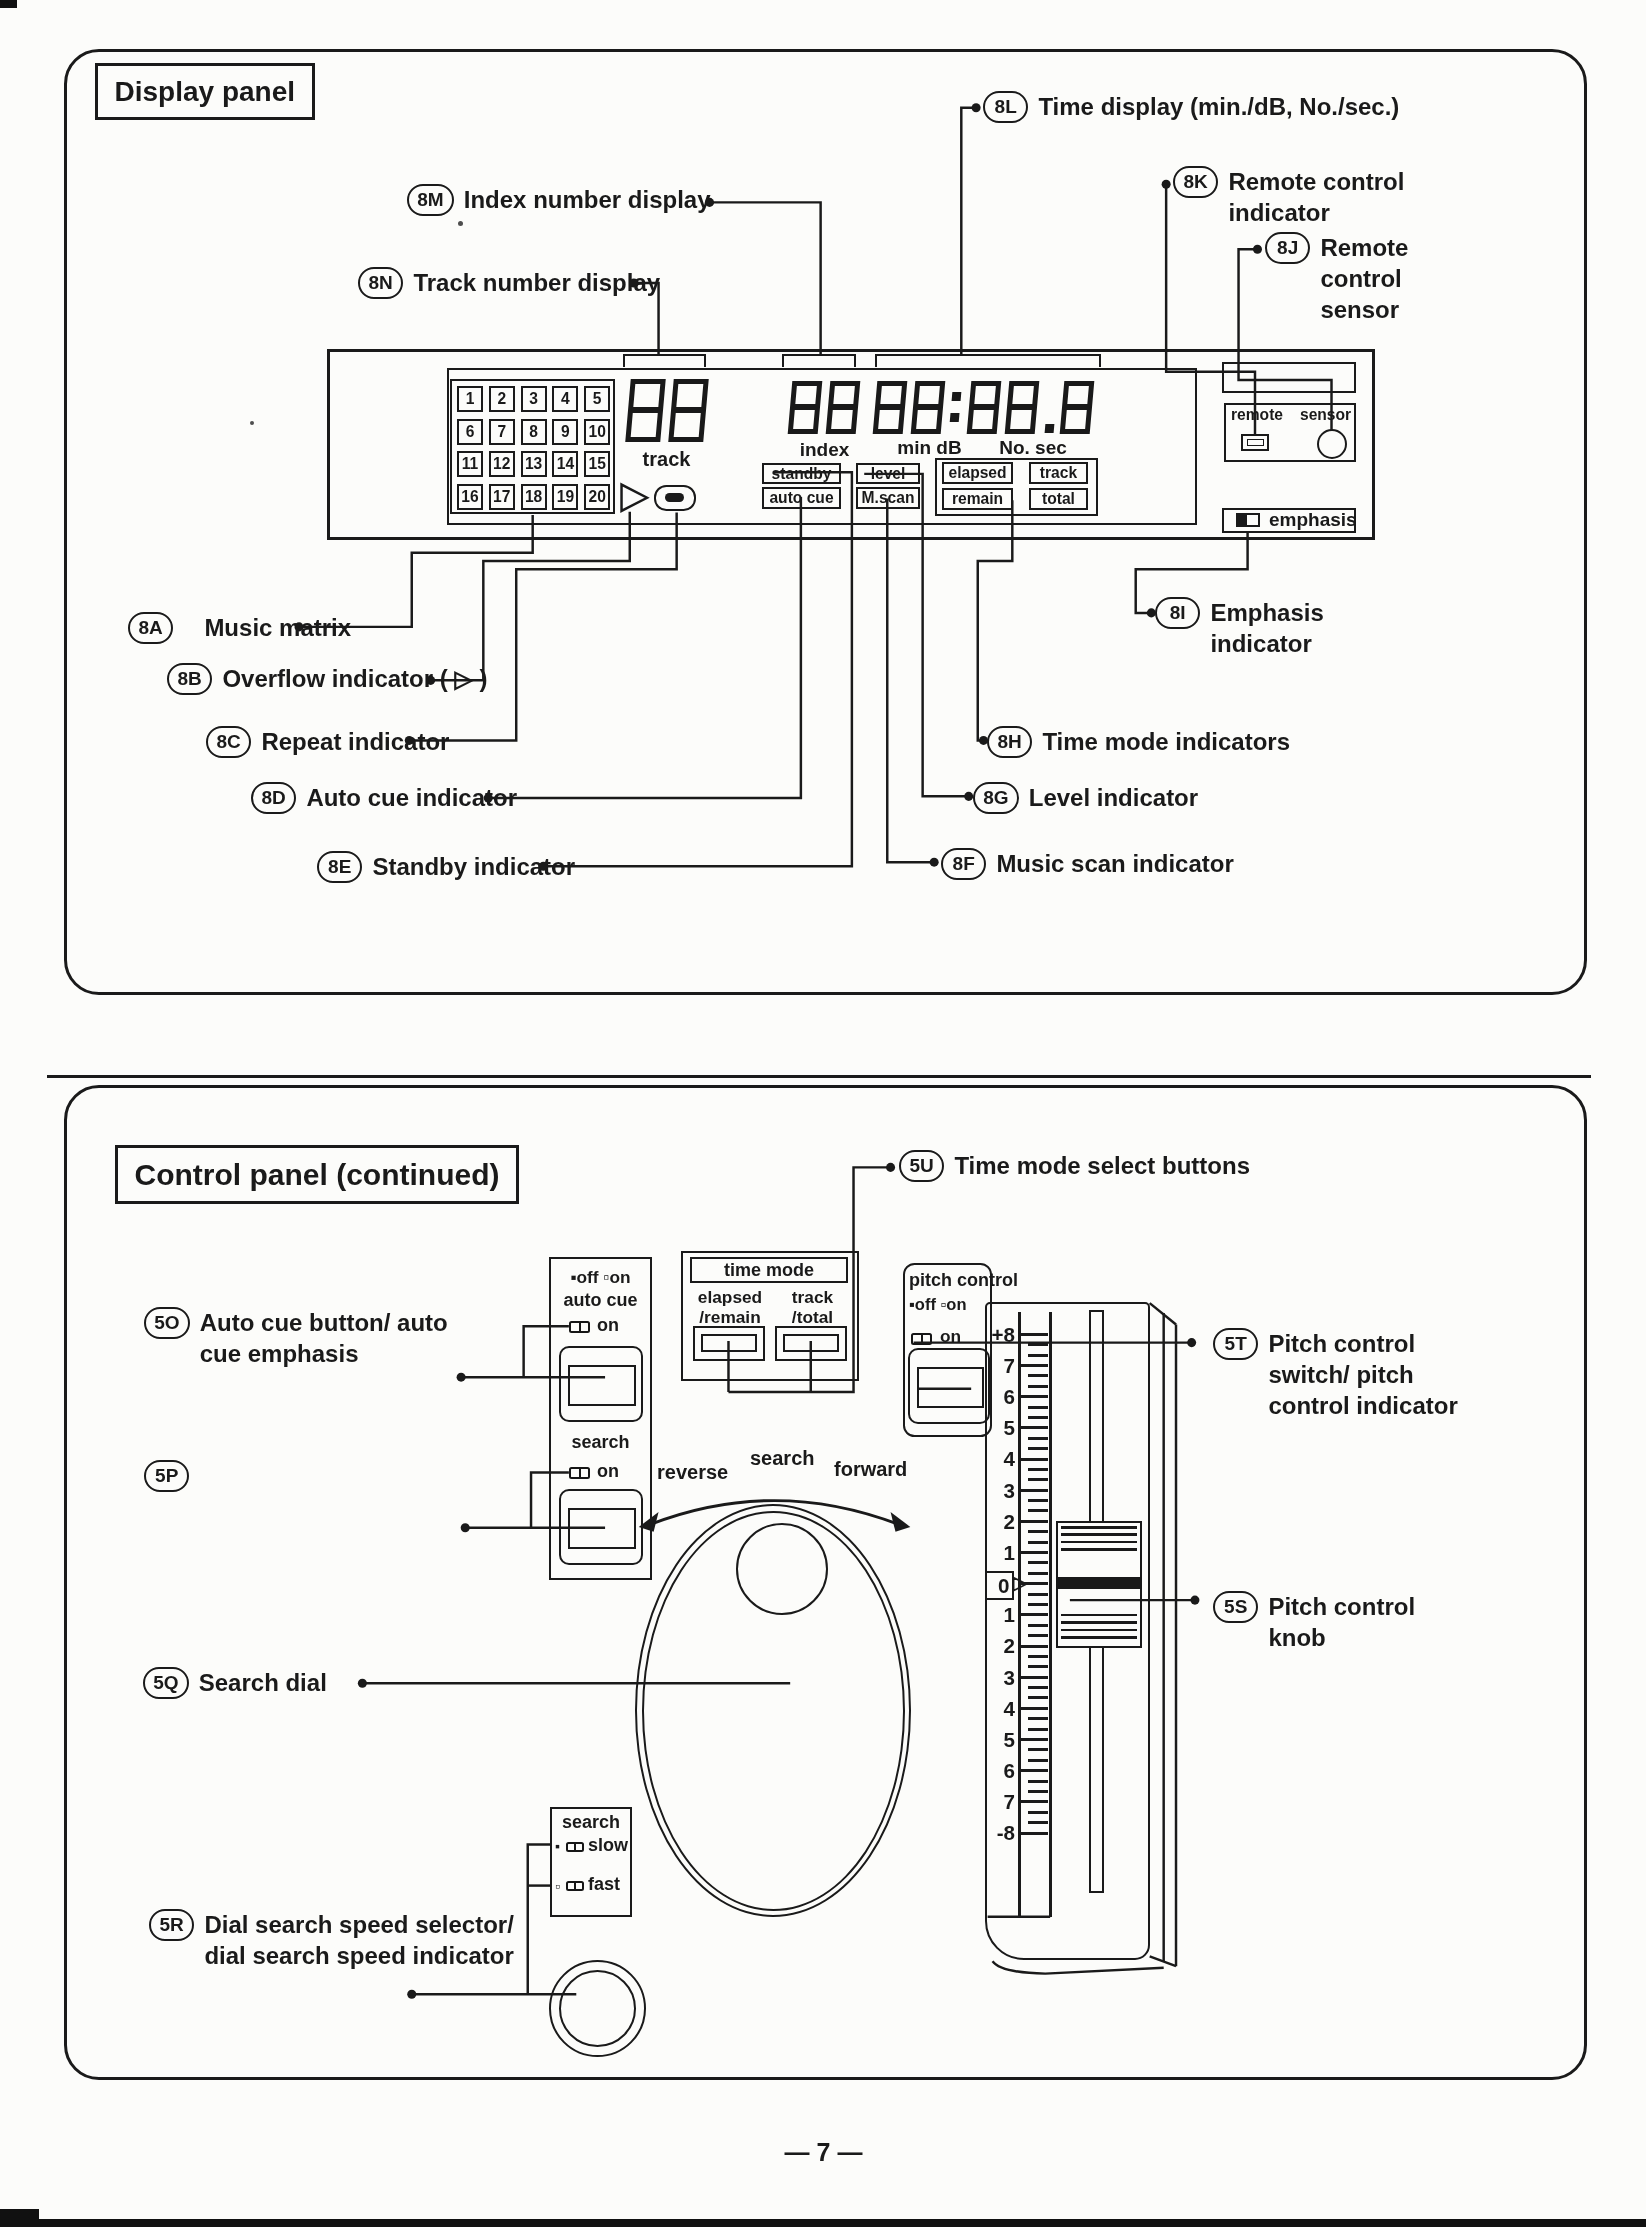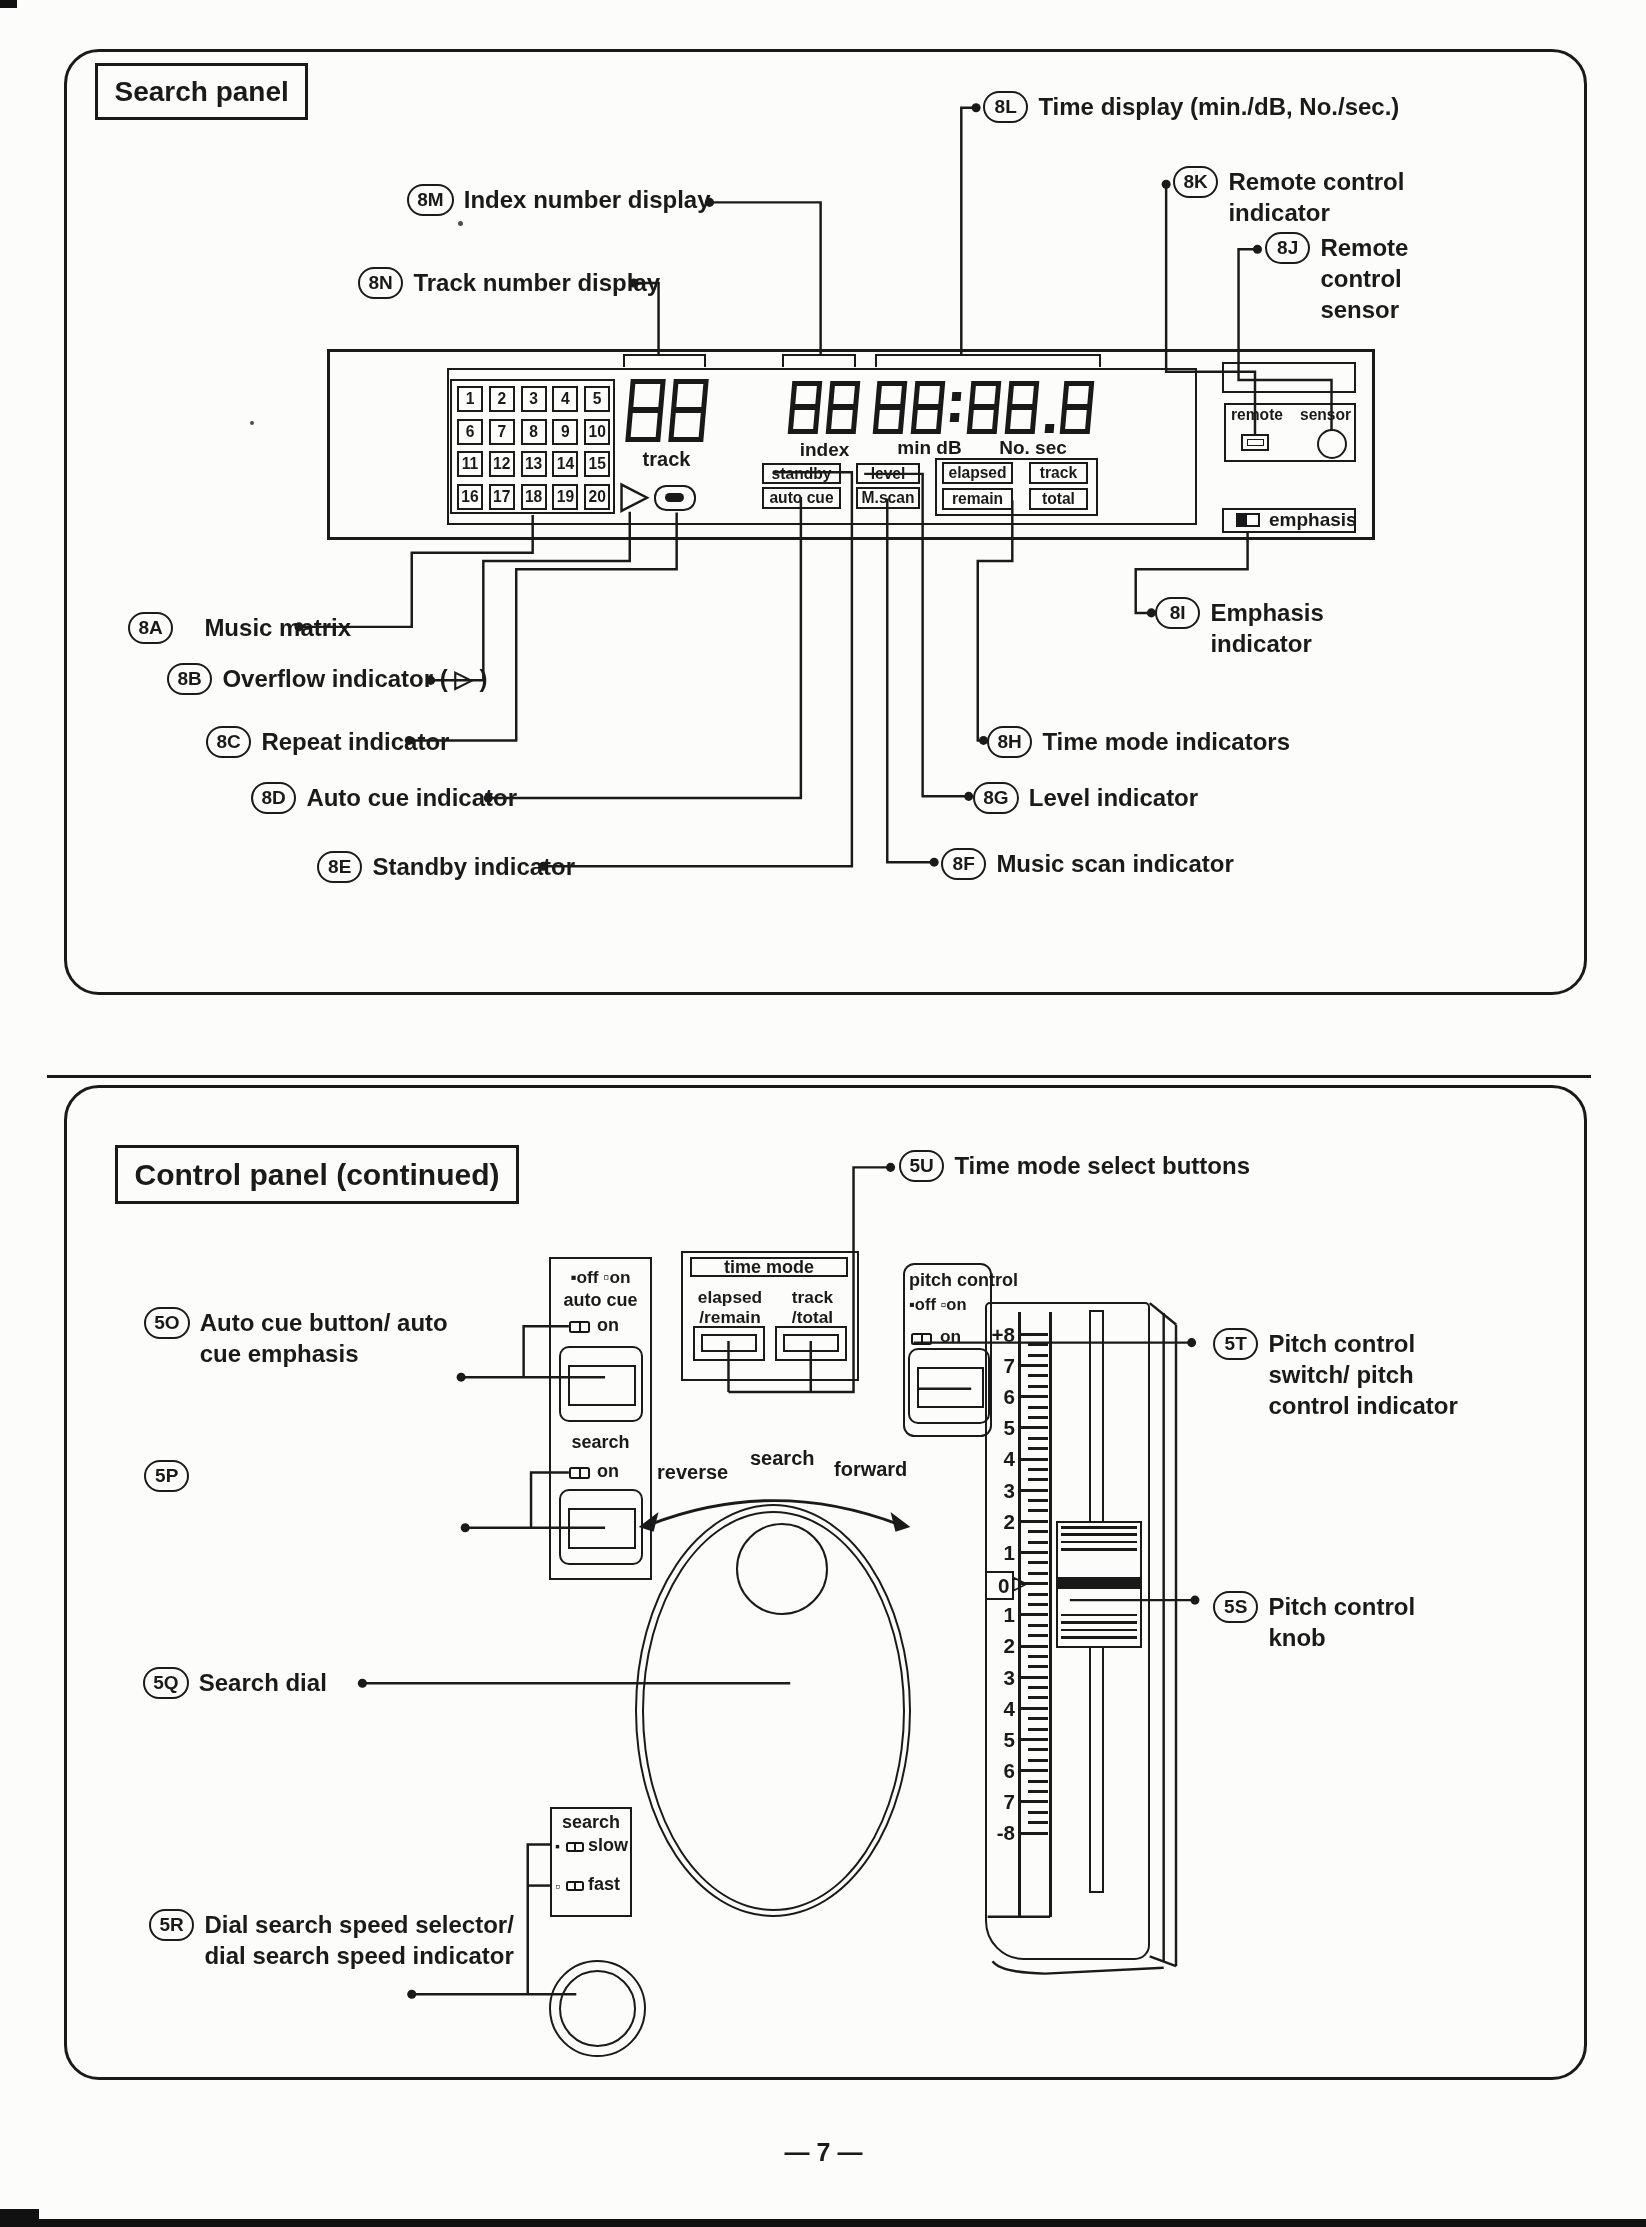--- a/index.html
+++ b/index.html
@@ -68,21 +68,21 @@
 <div class="page">
 
   <div class="abs" style="left:0;top:0;width:16.5px;height:8.2px;background:#111;"></div>
   <div class="abs" style="left:0;top:2209px;width:39px;height:11.5px;background:#111;"></div>
   <div class="abs" style="left:0;top:2219px;width:1647px;height:8.2px;background:#111;"></div>
   <div class="speck" style="left:458px;top:221px;width:5px;height:5px;"></div>
   <div class="speck" style="left:250px;top:421px;width:4.1px;height:4.1px;"></div>
   <div class="abs" style="left:47px;top:1075px;width:1544px;height:2.5px;background:#1a1a1a;"></div>
 
   <div class="panel" style="left:64px;top:49px;width:1517px;height:940px;"></div>
-  <div class="titlebox" style="left:95px;top:63px;"><span>Search panel</span></div>
+  <div class="titlebox" style="left:95px;top:63px;"><span>Display panel</span></div>
 
   <div class="callout" style="left:407px;top:184px;">
     <span class="badge">8M</span>
     <span class="ct nw">Index number display</span>
   </div>
   <div class="callout" style="left:358px;top:267px;">
     <span class="badge">8N</span>
     <span class="ct nw">Track number display</span>
   </div>
   <div class="callout" style="left:983px;top:91px;">
@@ -252,21 +252,21 @@
     <div class="inner" style="left:6.6px;top:16.5px;width:68px;height:41px;"></div>
   </div>
   <div class="lbl" style="left:549px;top:1432px;width:103px;font-size:18px;">search</div>
   <span class="lamp" style="position:absolute;left:569px;top:1467px;"></span>
   <div class="smalltxt" style="left:597px;top:1461px;font-size:18px;">on</div>
   <div class="pushbtn" style="left:559px;top:1489px;width:84px;height:76px;">
     <div class="inner" style="left:6.6px;top:16.5px;width:68px;height:41px;"></div>
   </div>
 
   <div class="bx" style="left:681px;top:1251px;width:178px;height:130px;"></div>
-  <div class="bx" style="left:690px;top:1257px;width:158px;height:20px;display:flex;align-items:center;justify-content:center;">
+  <div class="bx" style="left:690px;top:1257px;width:158px;height:26px;display:flex;align-items:center;justify-content:center;">
     <span style="font-size:18px;font-weight:bold;">time mode</span>
   </div>
   <div class="lbl" style="left:691px;top:1287px;width:78px;font-size:17.3px;">elapsed</div>
   <div class="lbl" style="left:691px;top:1307px;width:78px;font-size:17.3px;">/remain</div>
   <div class="lbl" style="left:778px;top:1287px;width:69px;font-size:17.3px;">track</div>
   <div class="lbl" style="left:778px;top:1307px;width:69px;font-size:17.3px;">/total</div>
   <div class="bx" style="left:693px;top:1326px;width:72px;height:35px;">
     <div class="abs" style="left:5.8px;top:5.8px;width:56px;height:18px;border:2.5px solid #1a1a1a;"></div>
   </div>
   <div class="bx" style="left:775px;top:1326px;width:72px;height:35px;">

